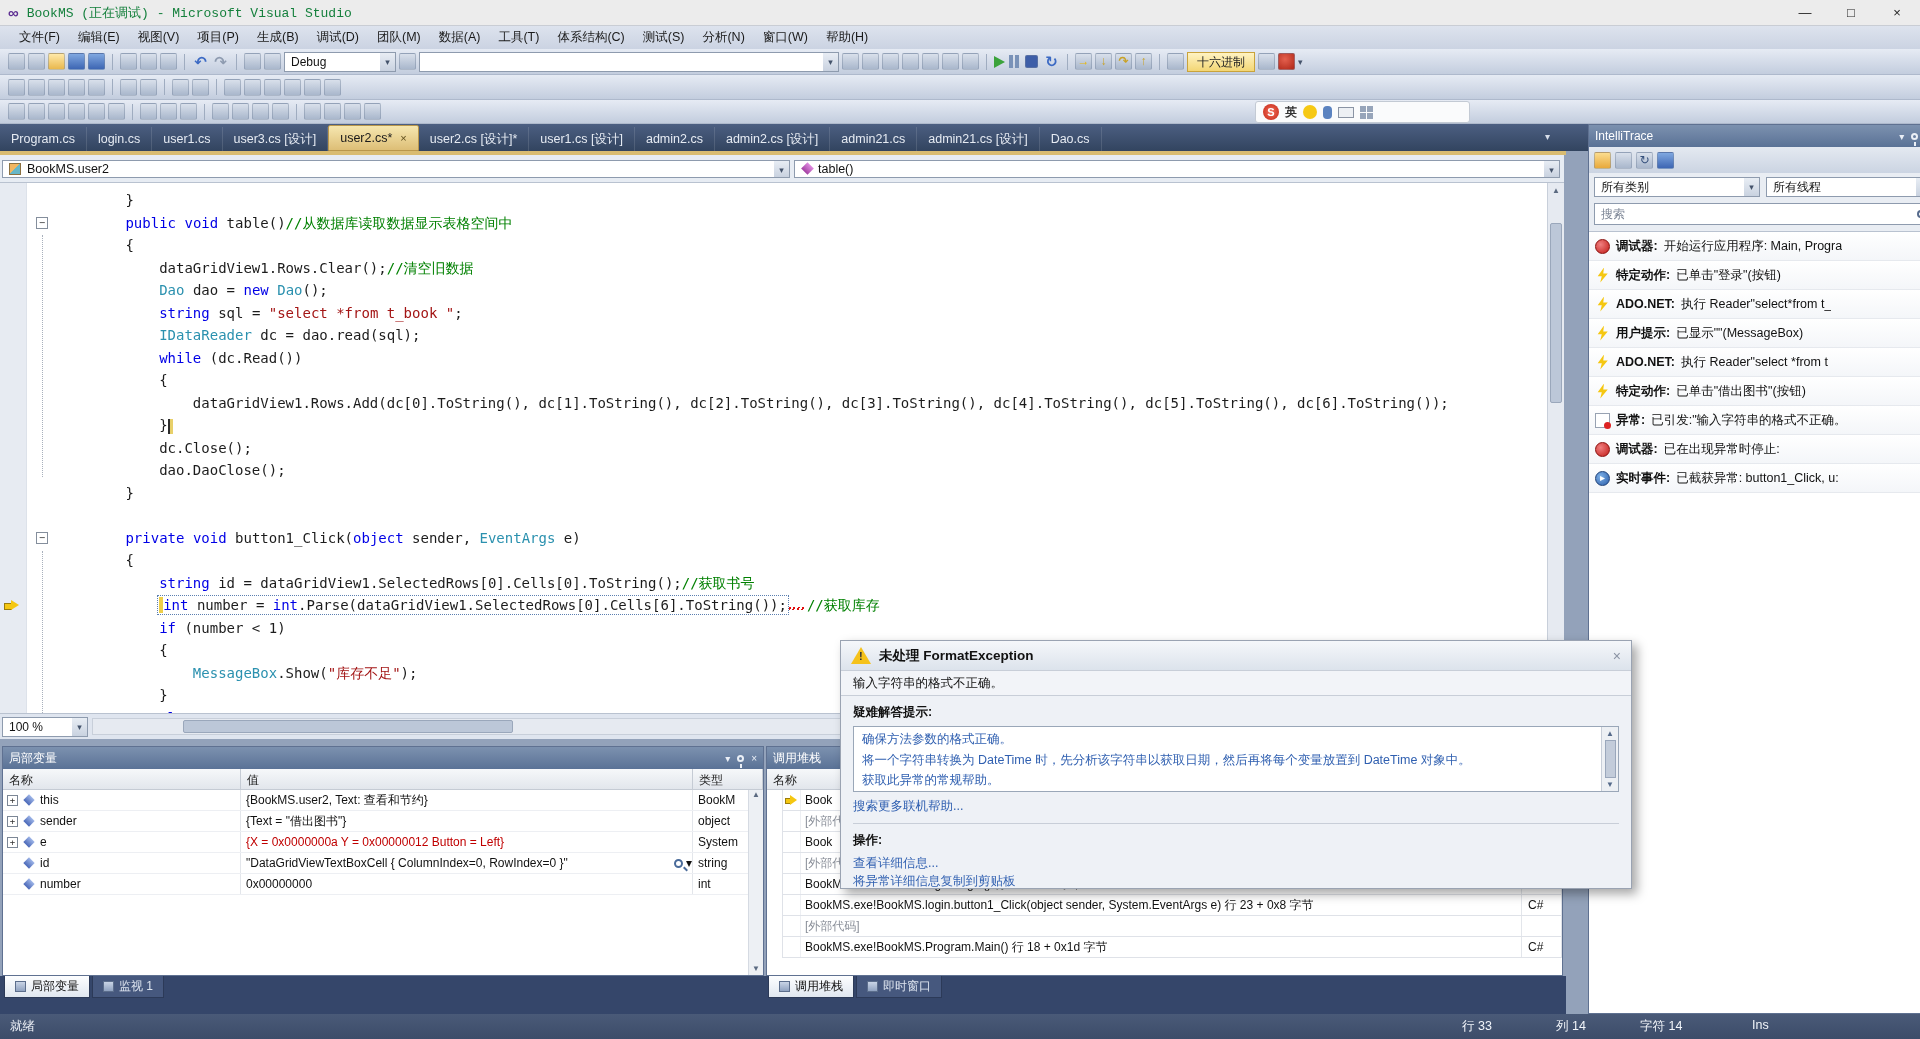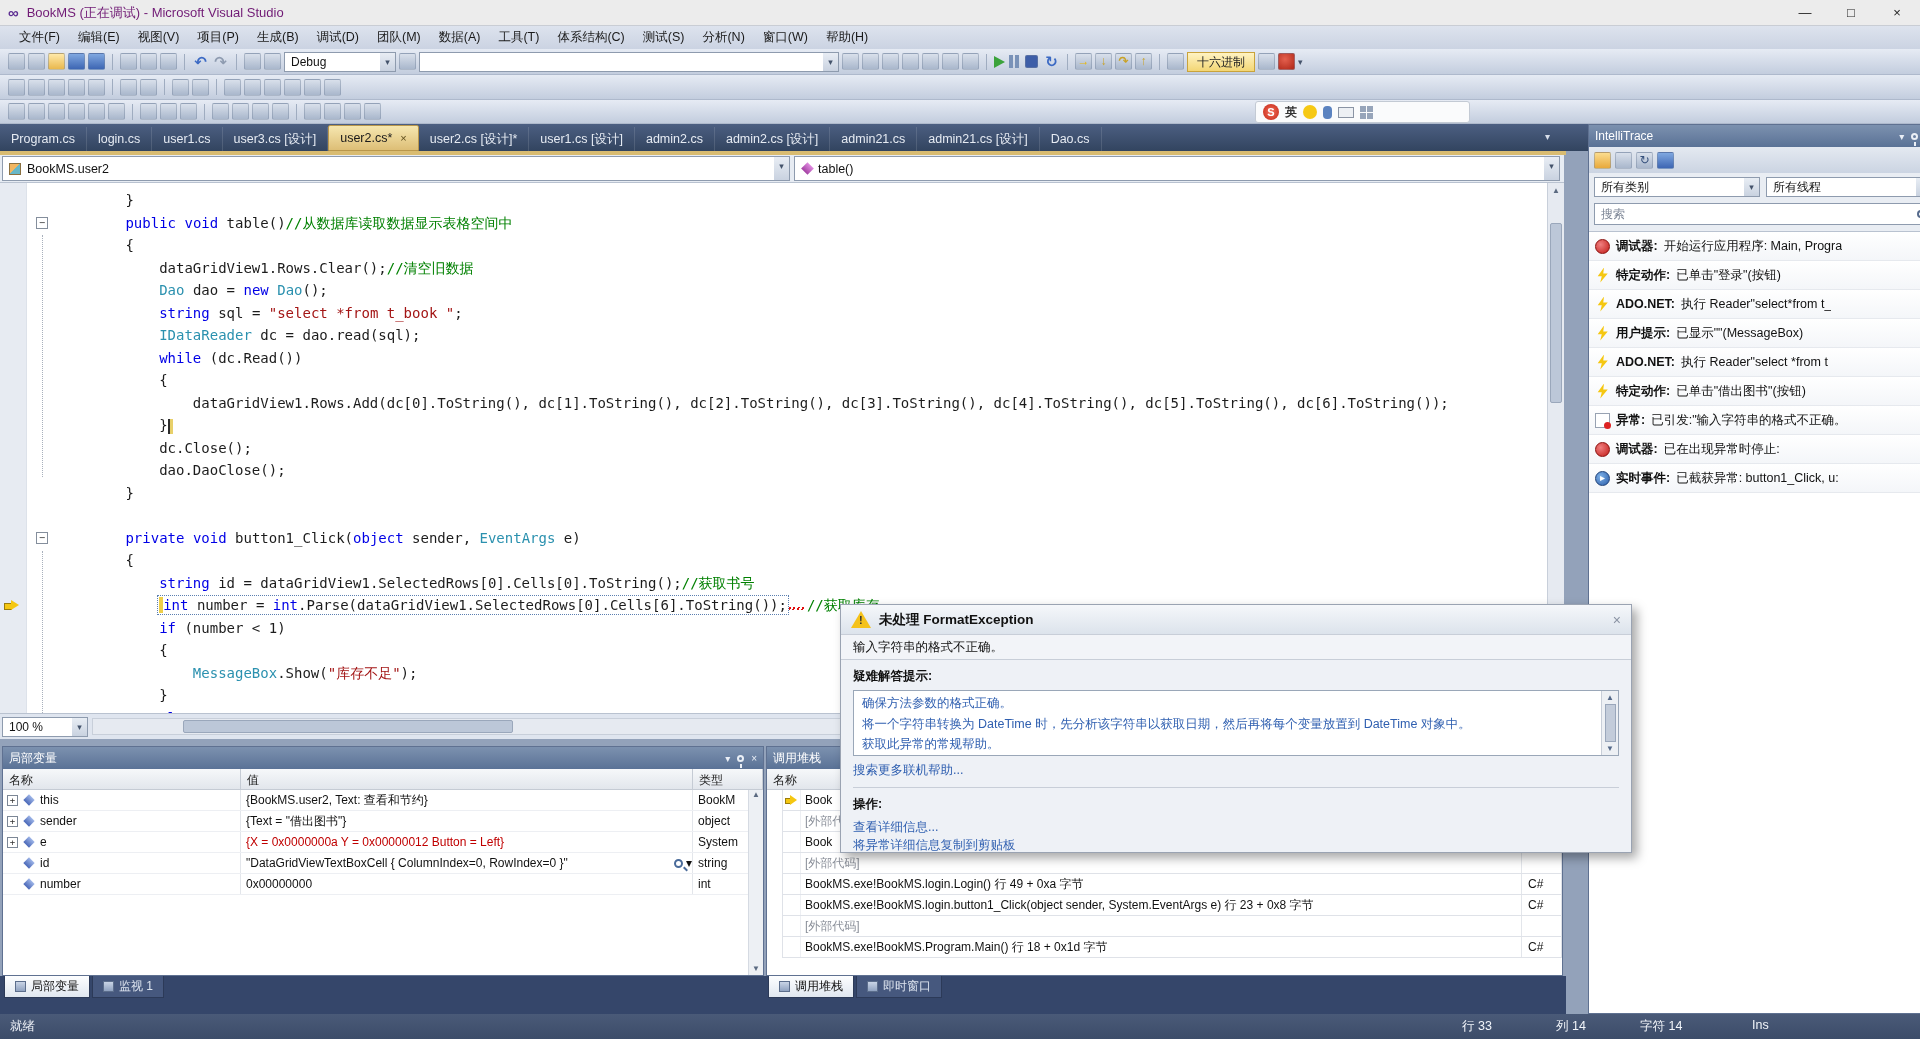--- a/index.html
+++ b/index.html
@@ -3,21 +3,21 @@
 <meta charset="utf-8">
 <style>
   *{margin:0;padding:0;box-sizing:border-box;}
   html,body{width:1920px;height:1039px;}
   body{position:relative;overflow:hidden;background:#93A2BA;
        font-family:"Liberation Sans","DejaVu Sans",sans-serif;font-size:12px;color:#111;}
   
   #titlebar{position:absolute;left:0;top:0;width:1920px;height:26px;background:#ECECEC;
             border-bottom:1px solid #C9CDD4;display:flex;align-items:center;padding-left:8px;}
   .vs-logo{color:#5C2D91;font-weight:bold;font-size:15px;margin-right:8px;}
-  #titlebar .title{font-size:13px;color:#701a75;}
+  #titlebar .title{font-size:13px;color:#15803d;font-family:Liberation Mono, monospace;}
   #win-controls{margin-left:auto;display:flex;height:100%;}
   .win-btn{width:46px;display:flex;align-items:center;justify-content:center;font-size:13px;color:#222;}
   
   #menubar{position:absolute;left:0;top:26px;width:1920px;height:23px;
            background:linear-gradient(#DDE3EE,#CBD3E2);display:flex;align-items:center;padding-left:10px;}
   .menu-item{padding:3px 9px;font-size:12.5px;color:#1a1a1a;}
   
   .toolbar{position:absolute;left:0;width:1920px;background:linear-gradient(#E6EBF4,#C3CDDE);
            border-bottom:1px solid #AEB9CC;display:flex;align-items:center;padding-left:8px;gap:3px;}
   #tb1{top:49px;height:26px;}
@@ -71,21 +71,21 @@
   .tab{height:24px;display:flex;align-items:center;padding:0 11px;font-size:12.5px;color:#E6EBF3;
        border-right:1px solid rgba(255,255,255,.12);}
   .tab.active{background:linear-gradient(#F6E7B0,#DDBE76);color:#1a1a1a;border-radius:2px 2px 0 0;
               border:1px solid #B9974C;height:26px;}
   .tab .close-x{margin-left:8px;color:#5E4E1E;font-size:11px;}
   #tab-overflow{position:absolute;right:370px;top:7px;color:#D7DEEA;font-size:10px;}
   #goldline{position:absolute;left:0;top:151px;width:1566px;height:4px;background:#D9BC71;}
   
   #navbar{position:absolute;left:0;top:155px;width:1564px;height:28px;background:#E7ECF3;
           border-bottom:1px solid #B9C2D0;display:flex;align-items:center;gap:4px;padding:0 2px;}
-  .nav-combo{height:25px;font-size:12.5px;}
+  .nav-combo{height:18px;font-size:12.5px;}
   .nav-combo.left{width:788px;}
   .nav-combo.right{width:766px;}
   .nav-ic{width:12px;height:12px;margin-right:6px;display:inline-block;}
   .class-ic{background:linear-gradient(135deg,#F2B661 50%,#67B7C7 50%);border:1px solid #8A7040;}
   .method-ic{background:linear-gradient(#E08CE0,#A23FA2);transform:rotate(45deg);width:9px;height:9px;margin-left:2px;}
   
   #editor{position:absolute;left:0;top:183px;width:1564px;height:530px;background:#fff;overflow:hidden;}
   #editor::before{content:"";position:absolute;left:0;top:0;bottom:0;width:26px;
                   background:#E7EBF2;border-right:1px solid #DDE2EA;}
   #code{position:absolute;left:0;top:6px;right:18px;font-family:"DejaVu Sans Mono","Liberation Mono",monospace;
@@ -177,21 +177,21 @@
   .ev b{white-space:nowrap;}
   .ev .etxt{white-space:nowrap;overflow:hidden;}
   .ev-ic{width:15px;height:15px;flex:none;position:relative;}
   .ev-ic.debugger{border-radius:50%;background:radial-gradient(circle at 35% 35%,#F08080,#C11B17);border:1px solid #8A0F0C;}
   .ev-ic.gesture{background:#F5C711;clip-path:polygon(60% 0,18% 58%,45% 58%,35% 100%,85% 40%,55% 40%);}
   .ev-ic.exception{background:#fff;border:1px solid #98A2B2;}
   .ev-ic.exception::after{content:"";position:absolute;right:-2px;bottom:-2px;width:7px;height:7px;border-radius:50%;background:#D22;}
   .ev-ic.live{border-radius:50%;background:radial-gradient(circle at 35% 35%,#7FB2E8,#2A5CA8);border:1px solid #1D4077;}
   .ev-ic.live::after{content:"\25B8";position:absolute;left:4px;top:0;color:#fff;font-size:10px;}
   
-  #popup{position:absolute;left:840px;top:604px;width:792px;height:249px;background:#EEF1F6;
+  #popup{position:absolute;left:840px;top:640px;width:792px;height:249px;background:#EEF1F6;
          border:1px solid #9AA3B2;box-shadow:5px 5px 10px rgba(0,0,0,.35);z-index:50;font-size:12.5px;}
   #popup-title{height:30px;display:flex;align-items:center;gap:8px;padding:0 10px;
                background:linear-gradient(#F5F7FA,#DCE3EC);border-bottom:1px solid #C8CED8;}
   #popup-title .t{font-weight:bold;font-size:13.5px;}
   #popup-title .x{margin-left:auto;color:#8A93A3;font-size:14px;}
   .warn-ic{width:0;height:0;border-left:10px solid transparent;border-right:10px solid transparent;
            border-bottom:17px solid #F5C21B;position:relative;}
   .warn-ic::after{content:"!";position:absolute;left:-2px;top:3px;font-size:11px;font-weight:bold;color:#333;}
   #popup-msg{height:25px;line-height:25px;padding-left:12px;border-bottom:1px solid #C8CED8;background:#F2F4F8;}
   #popup-body{padding:8px 12px;}

